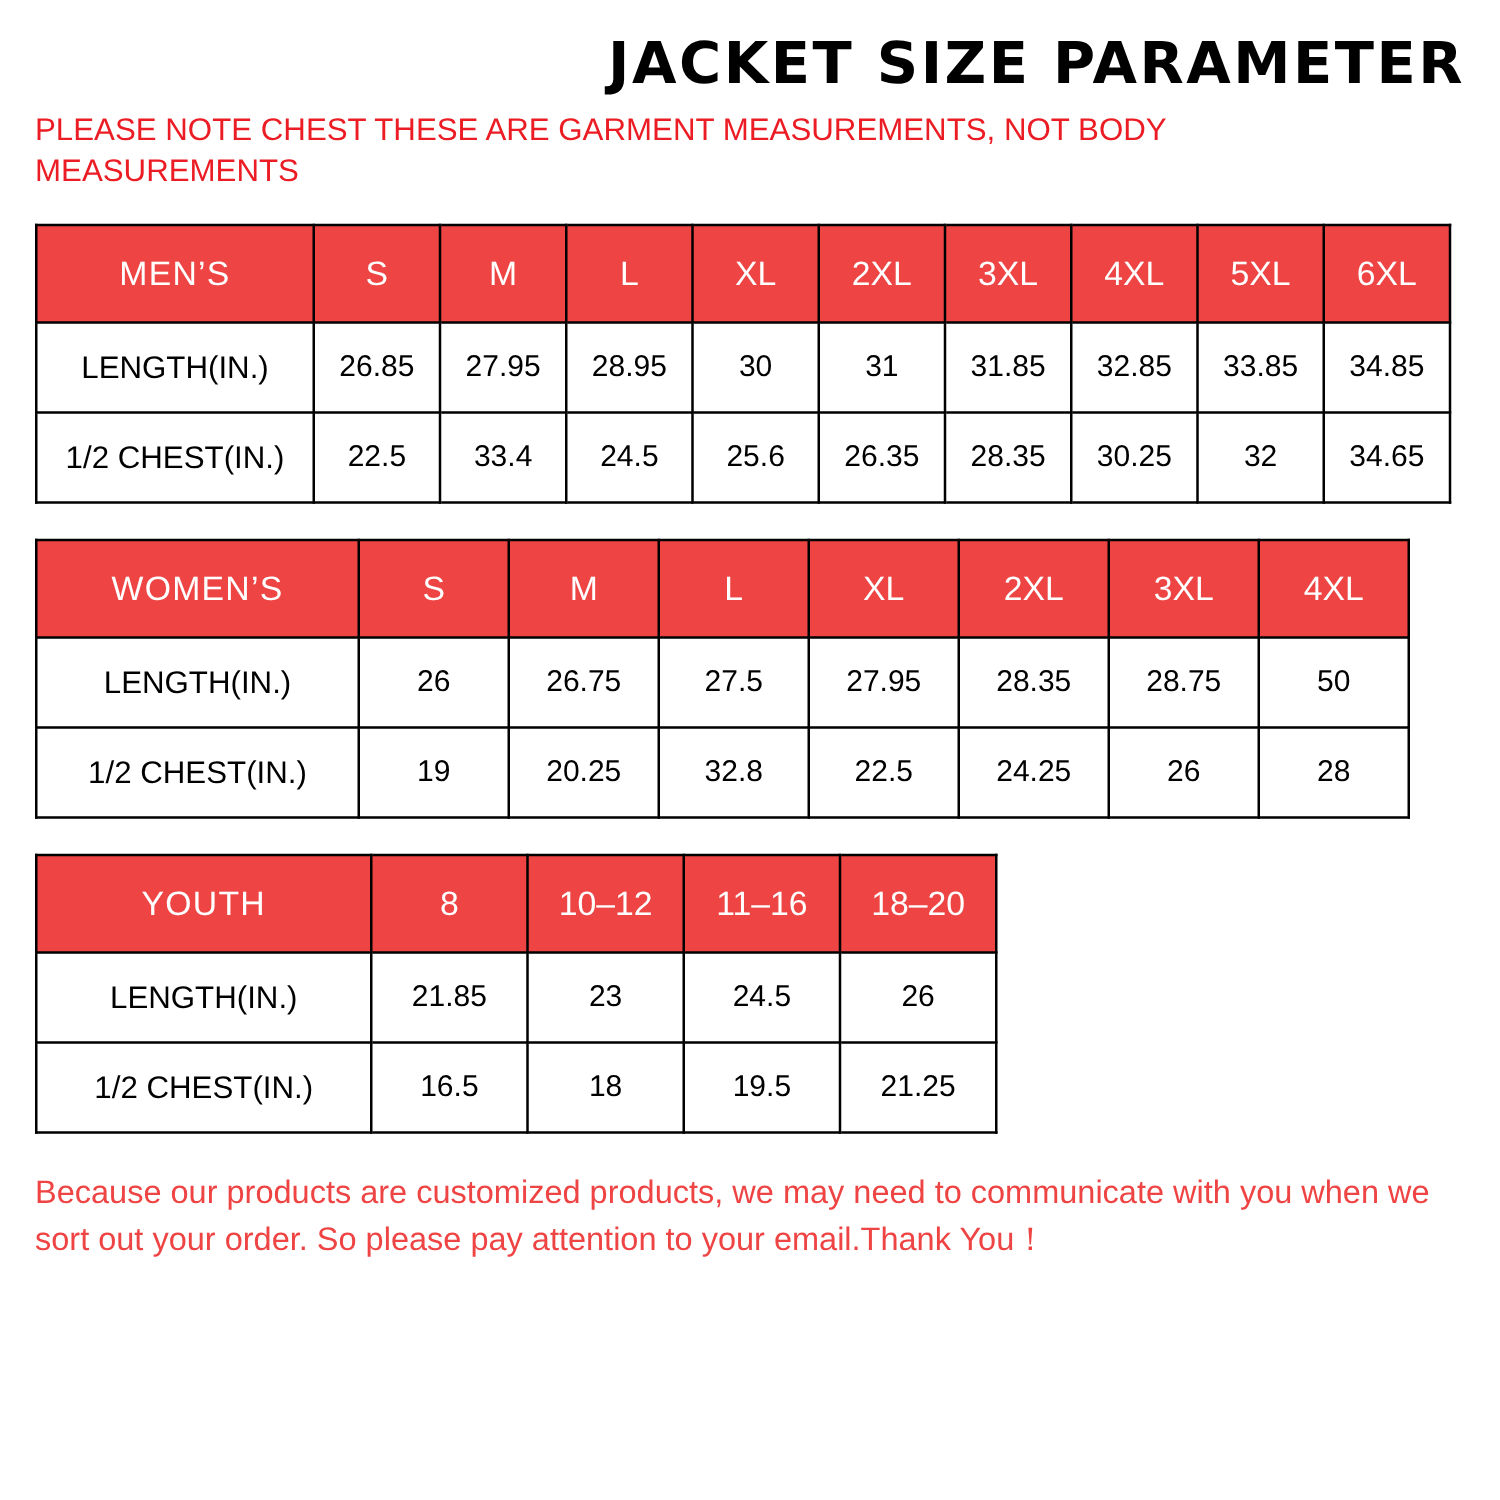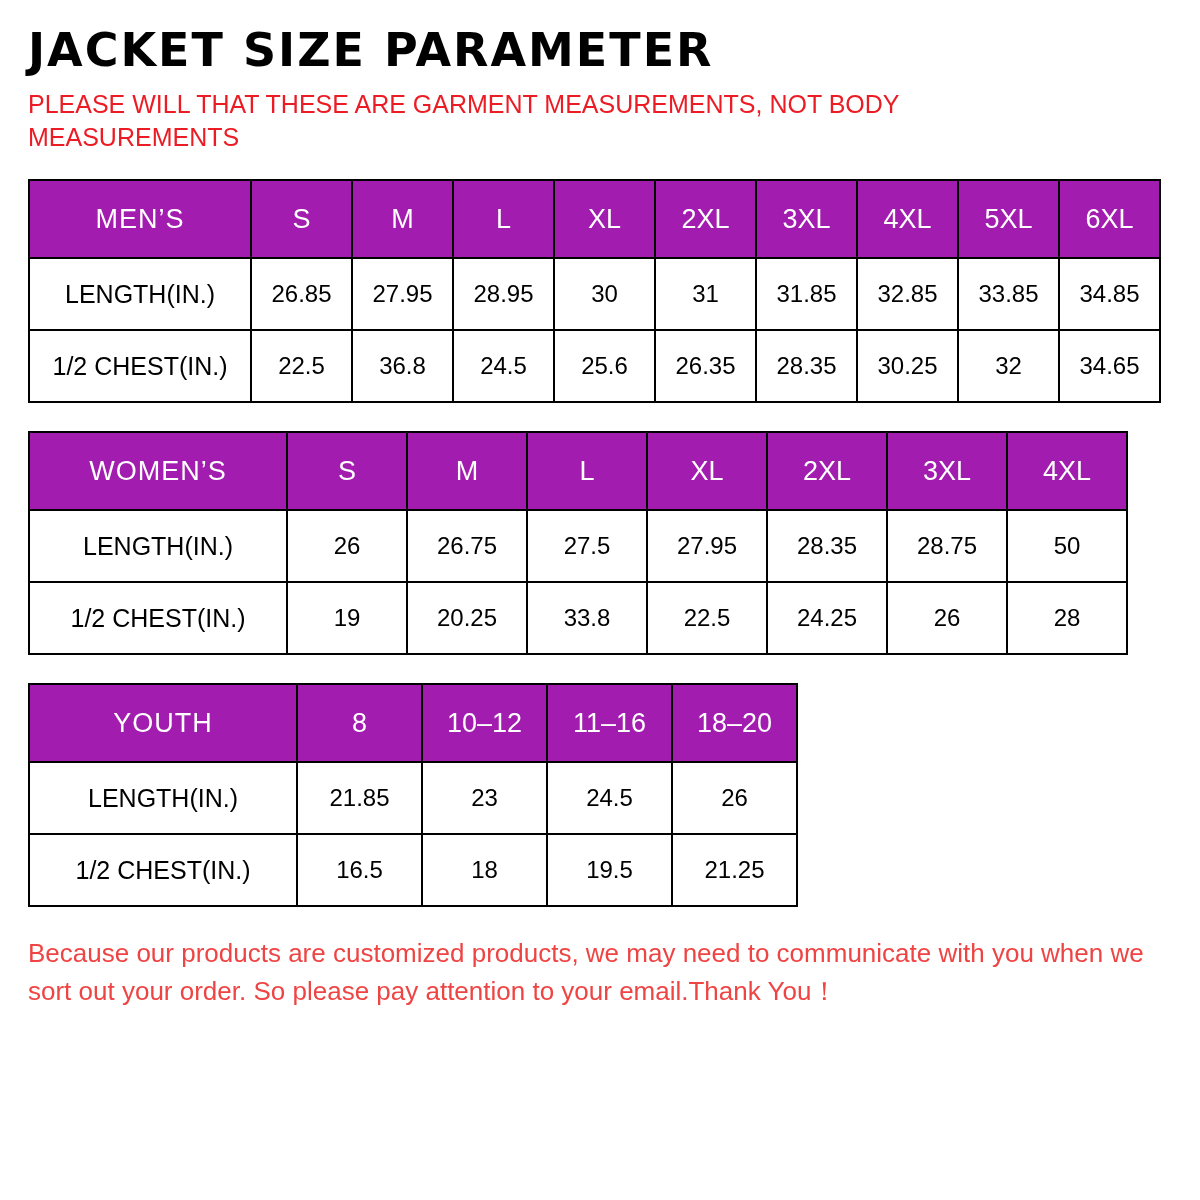--- a/index.html
+++ b/index.html
@@ -22,20 +22,21 @@
     position: relative;
   }
   .title {
     font-size: 46px;
     font-weight: bold;
     letter-spacing: 2px;
     line-height: 1.05;
     margin: 0 0 14px 0;
     color: #000;
     font-family: "DejaVu Sans", sans-serif;
+    text-align: right;
   }
   .note {
     color: #ec1c24;
     font-size: 25px;
     line-height: 1.3;
     margin: 0 0 26px 0;
     max-width: 1000px;
   }
   table.size {
     border-collapse: collapse;
@@ -46,21 +47,21 @@
     border: 2px solid #000;
     text-align: center;
     font-weight: normal;
     font-size: 24px;
     color: #000;
     padding: 0;
     height: 70px;
     vertical-align: middle;
   }
   table.size thead td {
-    background: #a21caf;
+    background: #ef4444;
     color: #ffffff;
     font-size: 27px;
     height: 76px;
   }
   table.size thead td.head-label {
     font-size: 27px;
     letter-spacing: 1px;
   }
   table.size tbody td.row-label {
     font-size: 25px;
@@ -89,21 +90,21 @@
     font-size: 25px;
   }
 </style>
 </head>
 <body>
 
 <div class="page">
 
   <h1 class="title">JACKET SIZE PARAMETER</h1>
 
-  <p class="note">PLEASE WILL THAT THESE ARE GARMENT MEASUREMENTS, NOT BODY MEASUREMENTS</p>
+  <p class="note">PLEASE NOTE CHEST THESE ARE GARMENT MEASUREMENTS, NOT BODY MEASUREMENTS</p>
 
   <table class="size men">
     <colgroup>
       <col class="lbl">
         <col class="val">
         <col class="val">
         <col class="val">
         <col class="val">
         <col class="val">
         <col class="val">
@@ -134,21 +135,21 @@
         <td>30</td>
         <td>31</td>
         <td>31.85</td>
         <td>32.85</td>
         <td>33.85</td>
         <td>34.85</td>
       </tr>
       <tr>
         <td class="row-label">1/2 CHEST(IN.)</td>
         <td>22.5</td>
-        <td>36.8</td>
+        <td>33.4</td>
         <td>24.5</td>
         <td>25.6</td>
         <td>26.35</td>
         <td>28.35</td>
         <td>30.25</td>
         <td>32</td>
         <td>34.65</td>
       </tr>
     </tbody>
   </table>
@@ -184,21 +185,21 @@
         <td>27.5</td>
         <td>27.95</td>
         <td>28.35</td>
         <td>28.75</td>
         <td>50</td>
       </tr>
       <tr>
         <td class="row-label">1/2 CHEST(IN.)</td>
         <td>19</td>
         <td>20.25</td>
-        <td>33.8</td>
+        <td>32.8</td>
         <td>22.5</td>
         <td>24.25</td>
         <td>26</td>
         <td>28</td>
       </tr>
     </tbody>
   </table>
 
   <table class="size youth">
     <colgroup>

